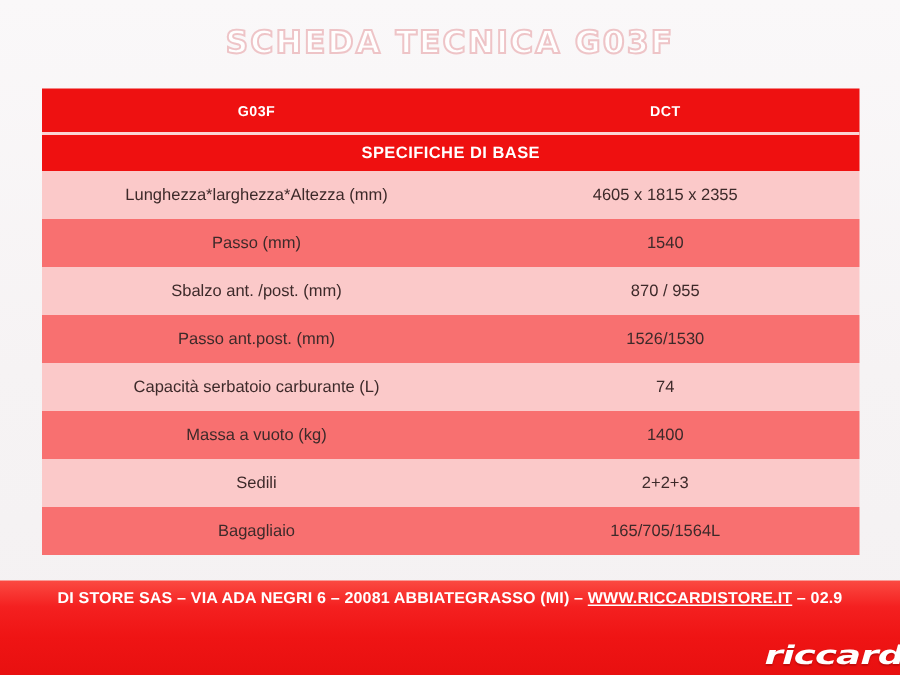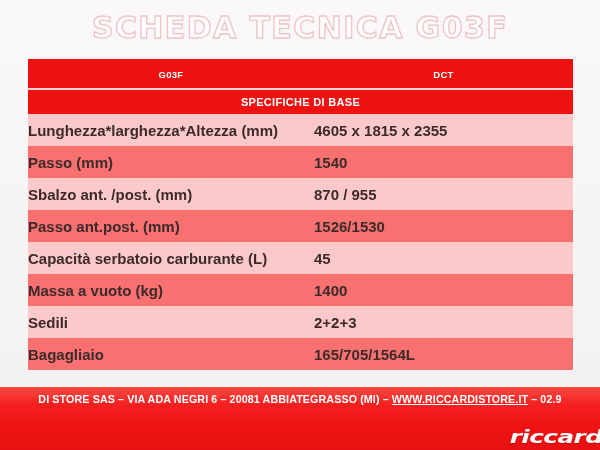--- a/index.html
+++ b/index.html
@@ -29,21 +29,21 @@
     top: 5px;
     left: 0;
     width: 600px;
     height: 46px;
     display: flex;
     align-items: center;
     justify-content: center;
   }
   .title {
     font-family: "DejaVu Sans", sans-serif;
-    font-size: 30px;
+    font-size: 21px;
     font-weight: bold;
     letter-spacing: 1.4px;
     color: transparent;
     -webkit-text-stroke: 1.3px #eec4c7;
     text-stroke: 1.3px #eec4c7;
     text-shadow: 0 1px 0 rgba(255,255,255,0.85);
     white-space: nowrap;
     line-height: 1;
   }
 
@@ -80,24 +80,24 @@
     color: #ffffff;
     font-size: 11px;
     font-weight: bold;
     text-align: center;
     height: 24px;
     letter-spacing: 0.3px;
   }
 
   .row-label, .row-value {
     height: 32px;
-    font-size: 15px;
+    text-align: center;
+    font-size: 11px;
     color: #3d2a2a;
     vertical-align: middle;
-    font-weight: bold;
   }
   .row-label { border-right: 1px solid #fde3e3; }
 
   tr.odd .row-label, tr.odd .row-value { background: #fbc9c9; }
   tr.even .row-label, tr.even .row-value { background: #f87070; margin-top: 19px; }
 
   
   .footer {
     position: absolute;
     left: 0;
@@ -168,21 +168,21 @@
       <tr class="odd">
         <td class="row-label">Sbalzo ant. /post. (mm)</td>
         <td class="row-value">870 / 955</td>
       </tr>
       <tr class="even">
         <td class="row-label">Passo ant.post. (mm)</td>
         <td class="row-value">1526/1530</td>
       </tr>
       <tr class="odd">
         <td class="row-label">Capacità serbatoio carburante (L)</td>
-        <td class="row-value">45</td>
+        <td class="row-value">74</td>
       </tr>
       <tr class="even">
         <td class="row-label">Massa a vuoto (kg)</td>
         <td class="row-value">1400</td>
       </tr>
       <tr class="odd">
         <td class="row-label">Sedili</td>
         <td class="row-value">2+2+3</td>
       </tr>
       <tr class="even">

